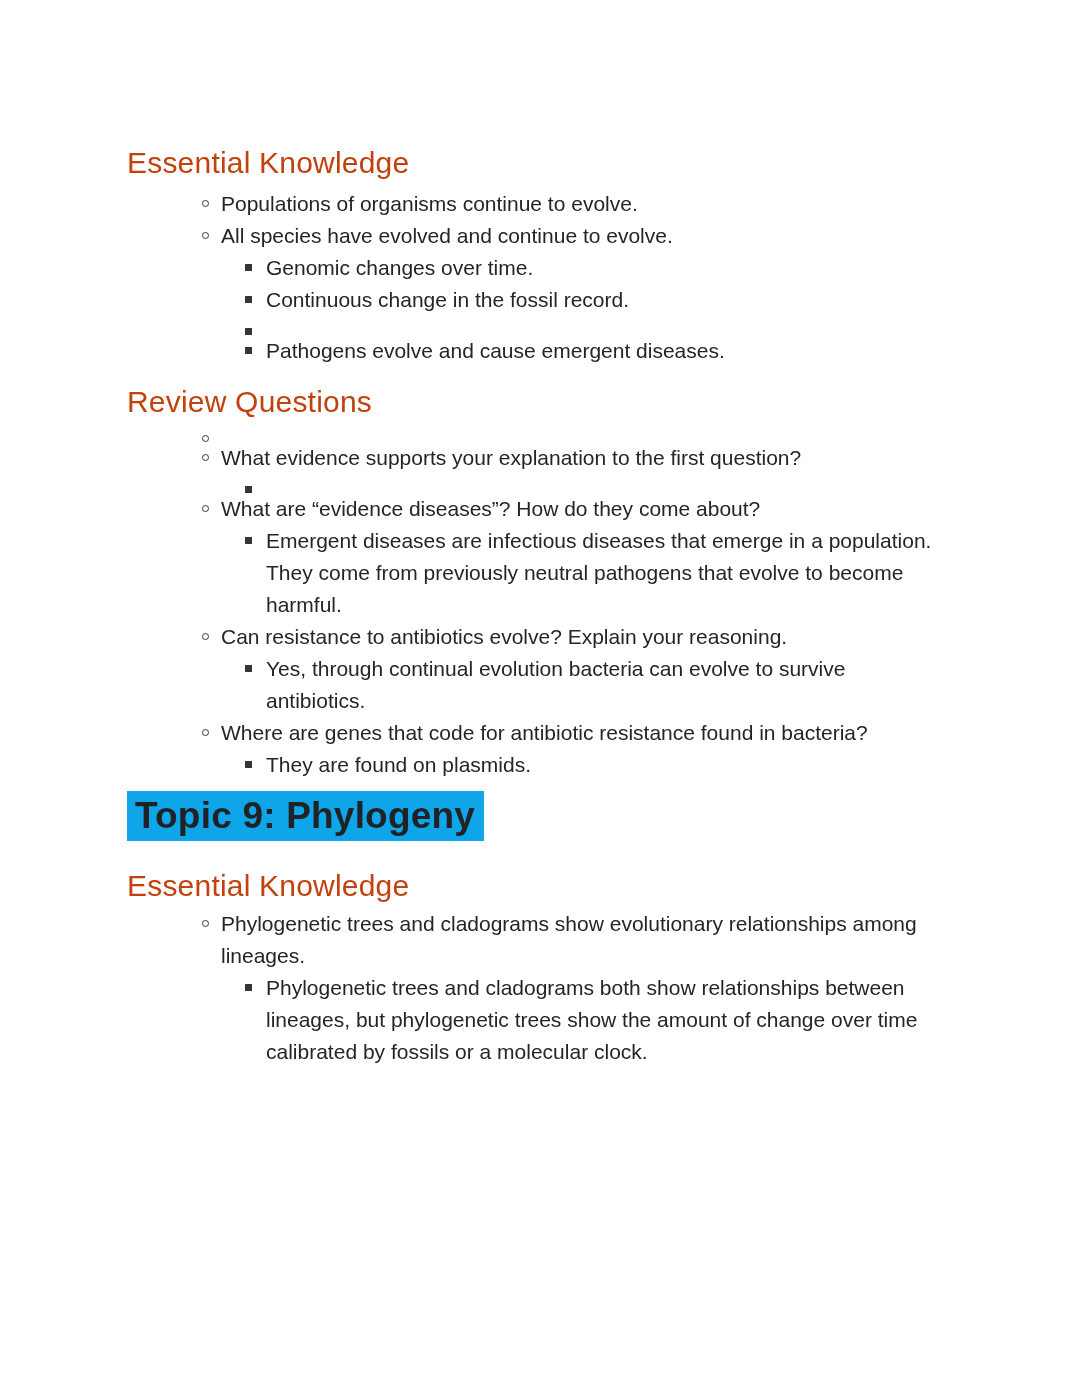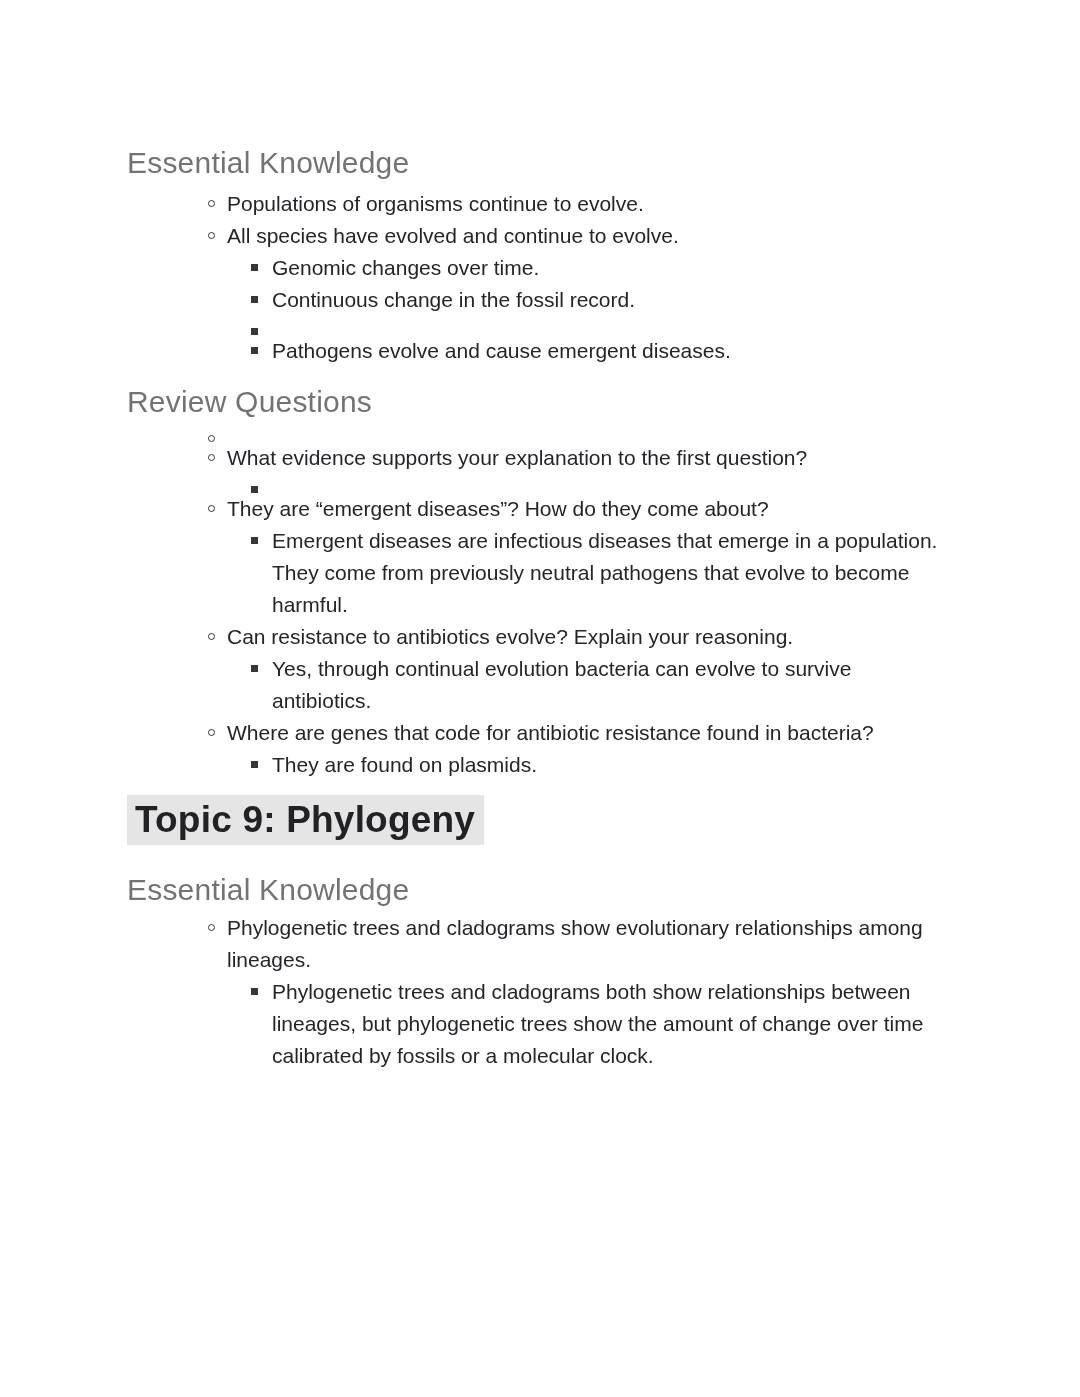--- a/index.html
+++ b/index.html
@@ -17,27 +17,27 @@
     box-sizing: border-box;
     width: 1080px;
     height: 1397px;
     padding: 143px 60px 0 127px;
     background: #ffffff;
   }
   h2.sec-heading {
     font-size: 30px;
     line-height: 39px;
     font-weight: 400;
-    color: #737373;
+    color: #c2410c;
     letter-spacing: 0.2px;
     margin: 0;
   }
   #heading-review { margin-top: 15px; }
   #heading-ek2 { margin-top: 25px; }
-  .list { margin: 14px; }
+  .list { margin: 8px; }
   #list-ek1 { margin-top: 6px; }
   #list-review { margin-top: 2px; }
   #list-ek2 { margin-top: 3px; }
   .li {
     display: flex;
     align-items: flex-start;
     font-size: 21px;
     line-height: 32px;
     color: #22262a;
   }
@@ -62,21 +62,21 @@
   .txt { display: block; }
   .l1 .txt { max-width: 710px; }
   .l2 .txt { max-width: 680px; }
   .title-wrap { margin: 10px 0 0 0; }
   h1.topic-title {
     display: inline-block;
     font-size: 37px;
     line-height: 50px;
     font-weight: 700;
     color: #202225;
-    background: #e5e5e5;
+    background: #0ea5e9;
     padding: 0 9px 0 8px;
     margin: 0;
     letter-spacing: 0.2px;
   }
 </style>
 </head>
 <body>
 
 <div class="page">
 
@@ -136,21 +136,21 @@
     </div>
     <div class="li l2">
       <span class="cell">
           <i class="square"></i>
         </span>
     </div>
     <div class="li l1">
       <span class="cell">
           <i class="circle"></i>
         </span>
-      <span class="txt">They are “emergent diseases”? How do they come about?</span>
+      <span class="txt">What are “evidence diseases”? How do they come about?</span>
     </div>
     <div class="li l2">
       <span class="cell">
           <i class="square"></i>
         </span>
       <span class="txt">Emergent diseases are infectious diseases that emerge in a population. They come from previously neutral pathogens that evolve to become harmful.</span>
     </div>
     <div class="li l1">
       <span class="cell">
           <i class="circle"></i>

